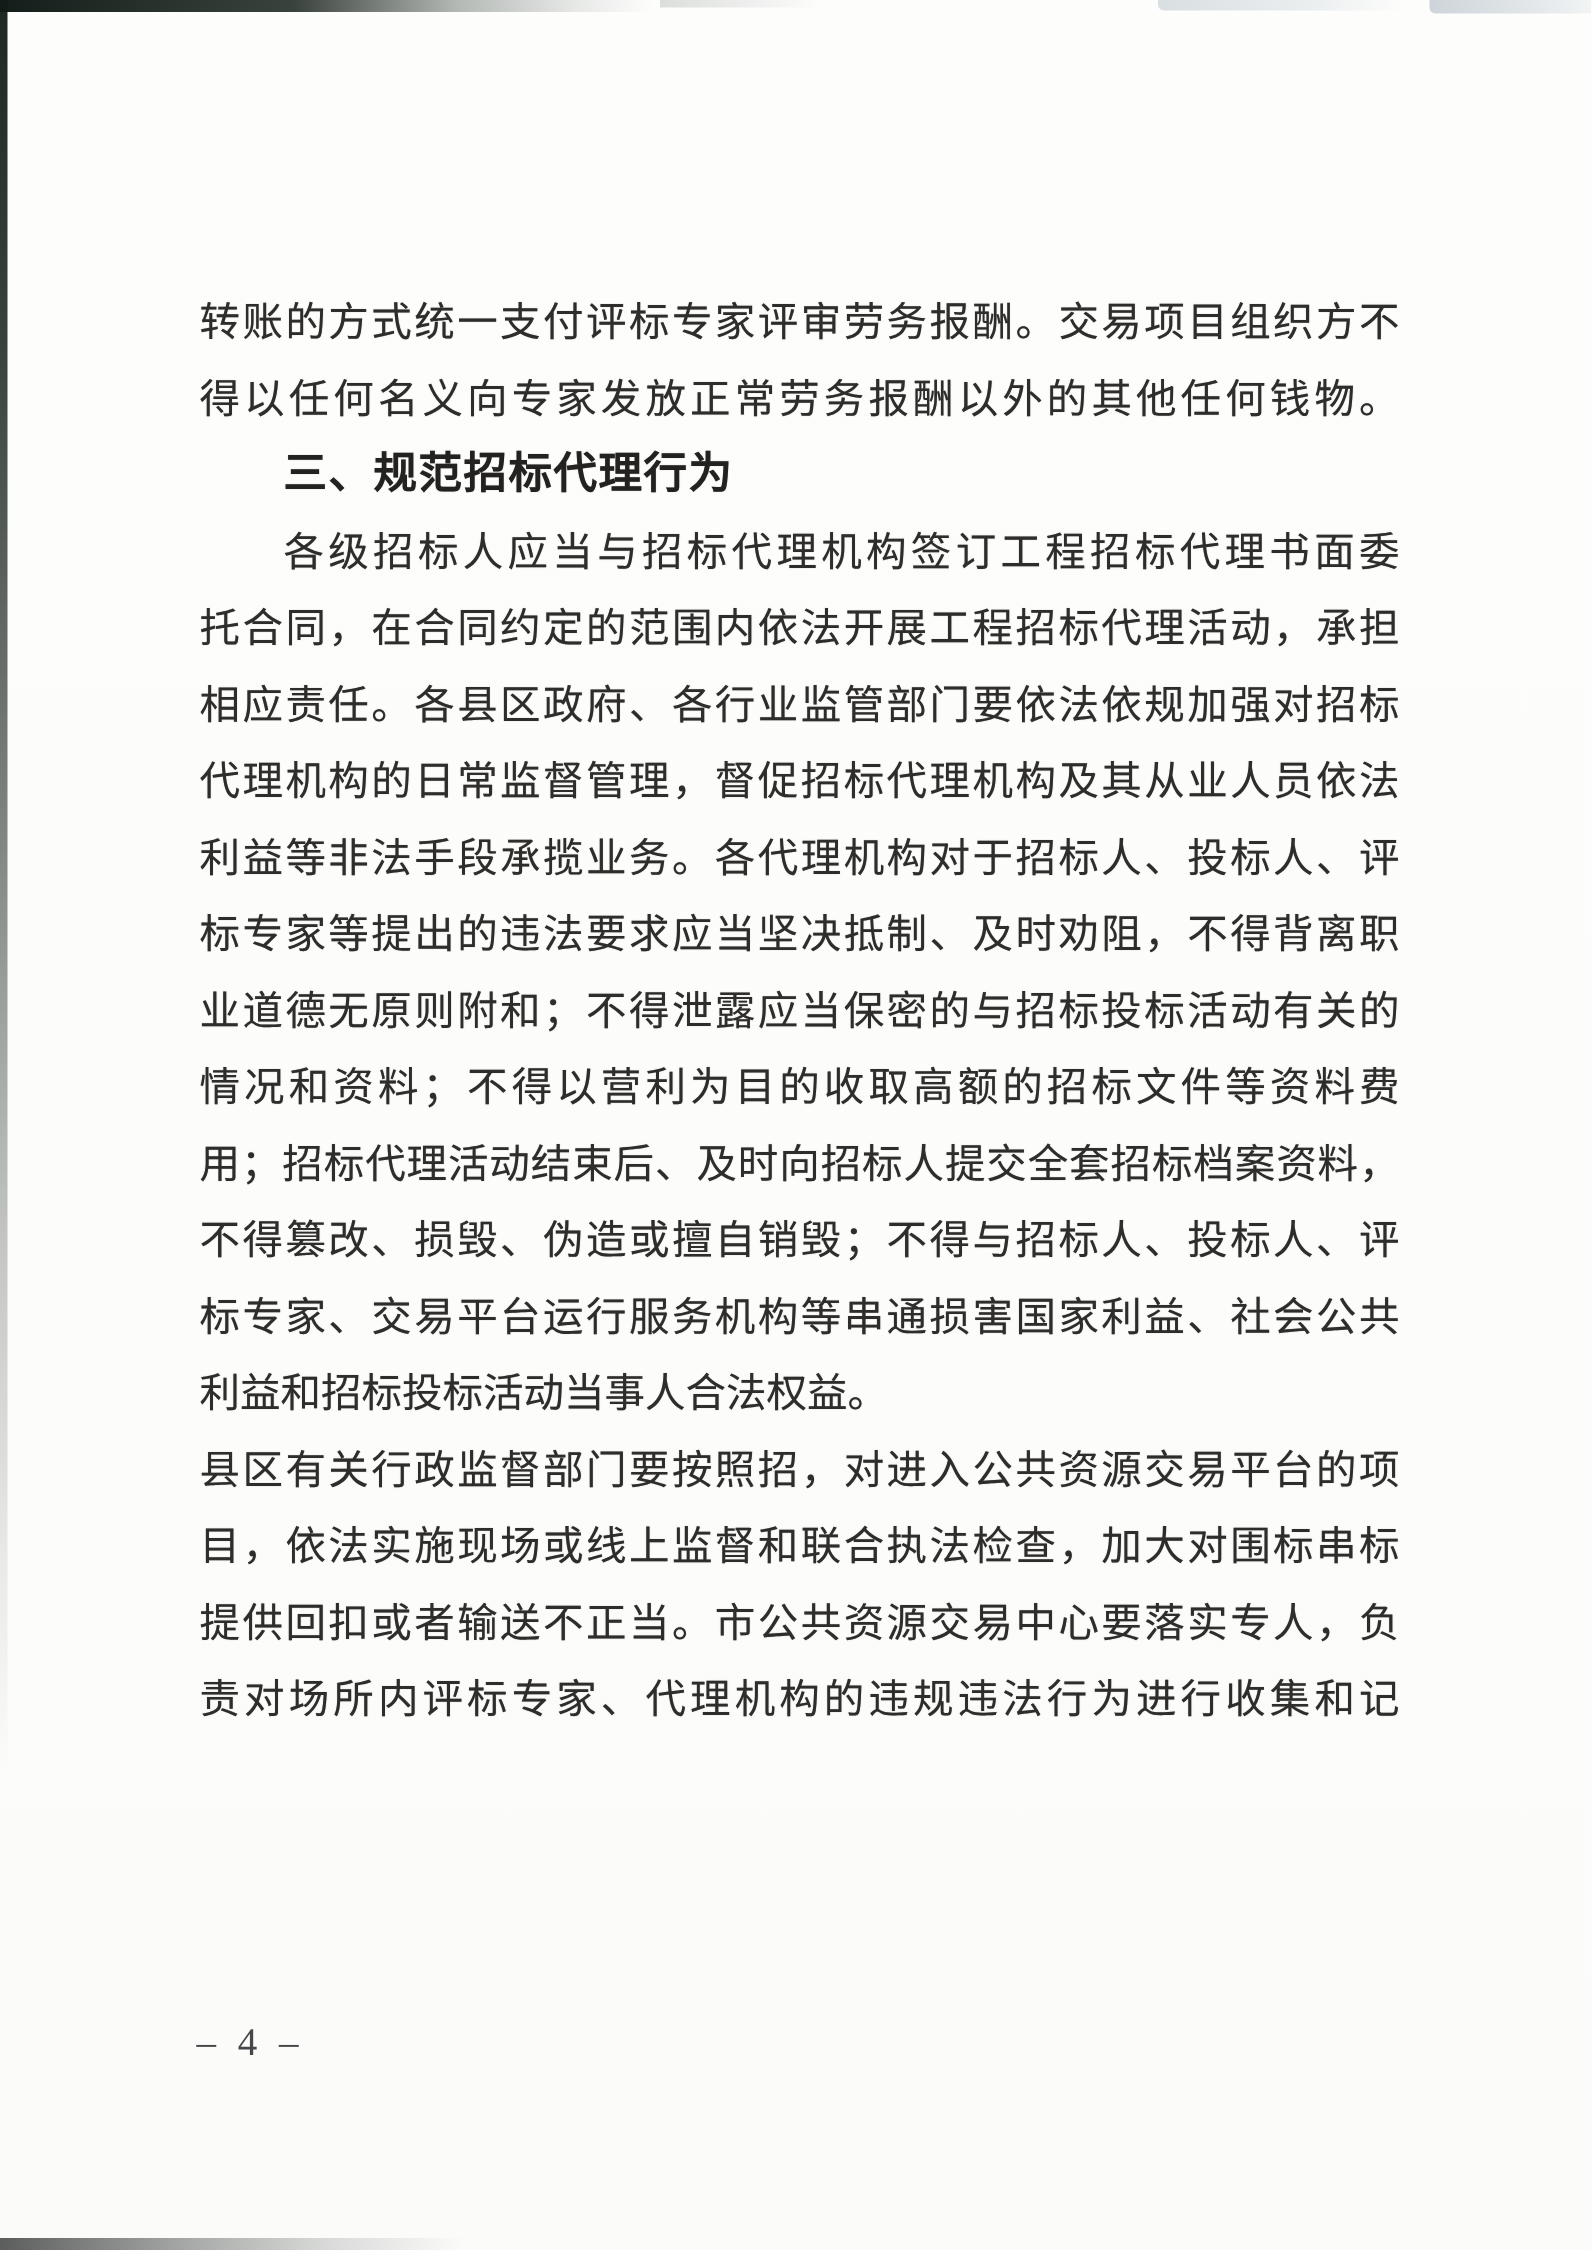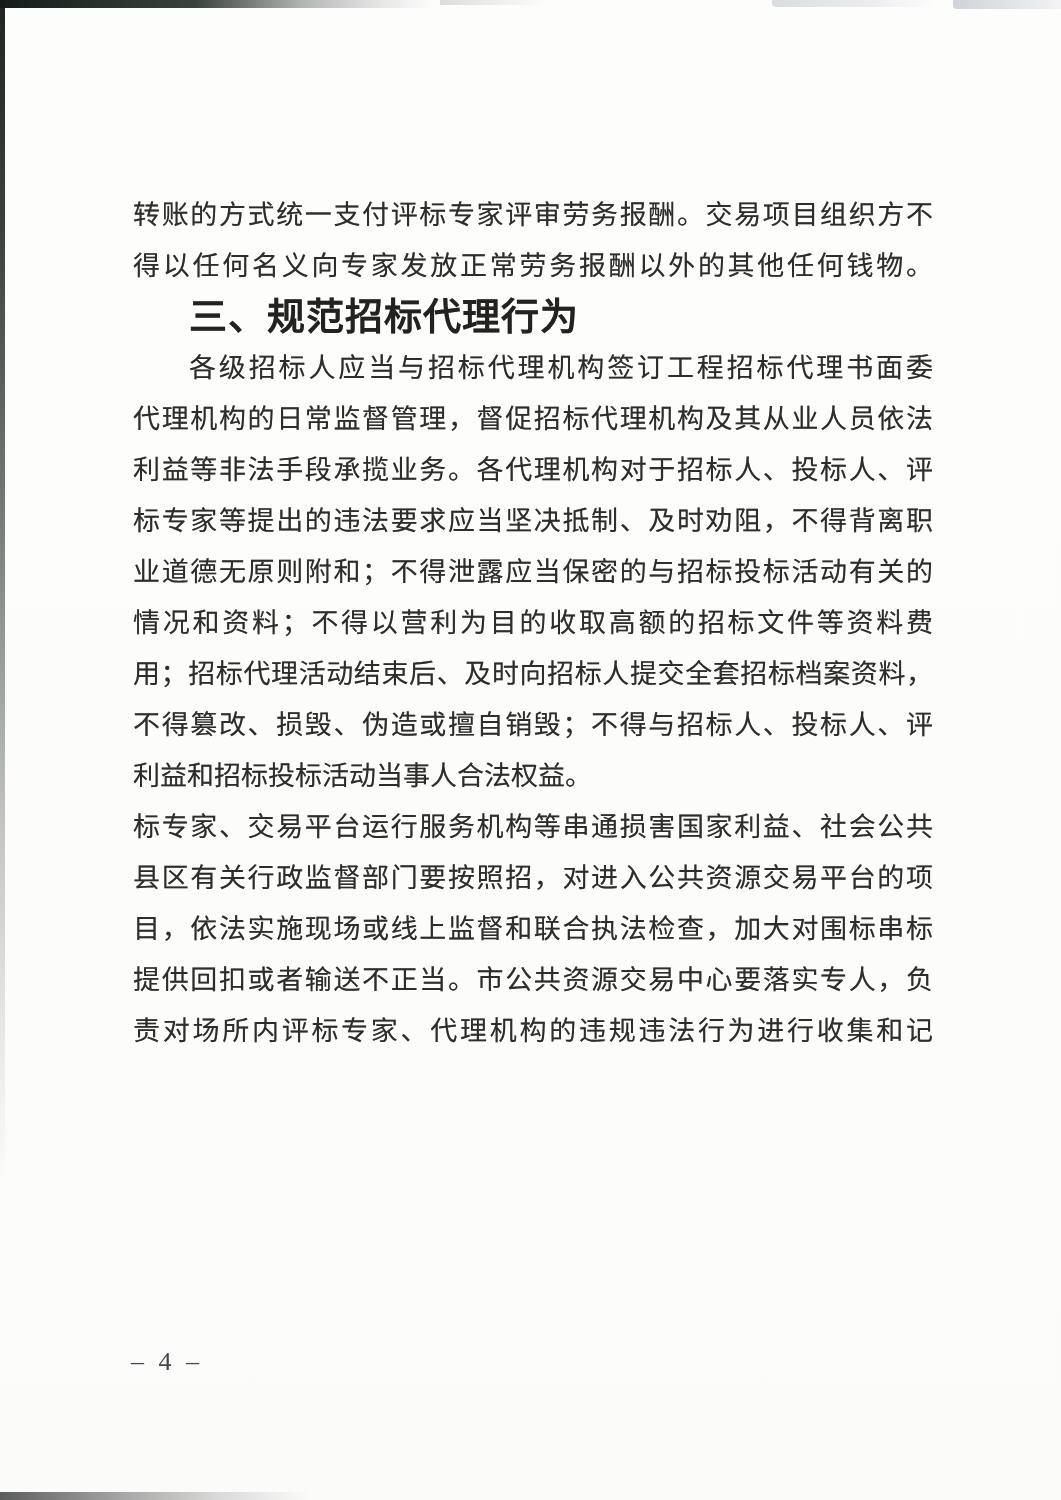--- a/index.html
+++ b/index.html
@@ -67,23 +67,23 @@
     height: 51px;
     line-height: 51px;
     overflow: hidden;
     text-align: justify;
     text-align-last: justify;
     text-shadow: 0 0 0.6px rgba(55,55,55,0.5);
   }
   .line.indent { text-indent: 56px; }
   .line.nofill { text-align-last: left; }
   .line.heading {
-    font-family: Liberation Serif, serif;
+    font-family: Liberation Mono, monospace;
     font-weight: 700;
-    font-size: 38px;
+    font-size: 29px;
     color: #232220;
     text-align-last: left;
     letter-spacing: 1px;
   }
 
   
   .page-number {
     position: absolute;
     left: 131px;
     top: 1336px;
@@ -105,29 +105,31 @@
   <div class="art art-top-right-a"></div>
   <div class="art art-top-right-b"></div>
   <div class="art art-left-edge"></div>
   <div class="art art-bottom-left"></div>
 
   <div class="content">
       <div class="line">转账的方式统一支付评标专家评审劳务报酬。交易项目组织方不</div>
       <div class="line">得以任何名义向专家发放正常劳务报酬以外的其他任何钱物。</div>
       <div class="line heading indent">三、规范招标代理行为</div>
       <div class="line indent">各级招标人应当与招标代理机构签订工程招标代理书面委</div>
+      <div class="line">托合同，在合同约定的范围内依法开展工程招标代理活动，承担</div>
+      <div class="line">相应责任。各县区政府、各行业监管部门要依法依规加强对招标</div>
       <div class="line">代理机构的日常监督管理，督促招标代理机构及其从业人员依法</div>
       <div class="line">利益等非法手段承揽业务。各代理机构对于招标人、投标人、评</div>
       <div class="line">标专家等提出的违法要求应当坚决抵制、及时劝阻，不得背离职</div>
       <div class="line">业道德无原则附和；不得泄露应当保密的与招标投标活动有关的</div>
       <div class="line">情况和资料；不得以营利为目的收取高额的招标文件等资料费</div>
       <div class="line">用；招标代理活动结束后、及时向招标人提交全套招标档案资料，</div>
       <div class="line">不得篡改、损毁、伪造或擅自销毁；不得与招标人、投标人、评</div>
+      <div class="line">标专家、交易平台运行服务机构等串通损害国家利益、社会公共</div>
       <div class="line nofill">利益和招标投标活动当事人合法权益。</div>
-      <div class="line">标专家、交易平台运行服务机构等串通损害国家利益、社会公共</div>
       <div class="line">县区有关行政监督部门要按照招，对进入公共资源交易平台的项</div>
       <div class="line">目，依法实施现场或线上监督和联合执法检查，加大对围标串标</div>
       <div class="line">提供回扣或者输送不正当。市公共资源交易中心要落实专人，负</div>
       <div class="line">责对场所内评标专家、代理机构的违规违法行为进行收集和记</div>
     </div>
 
   <div class="page-number">– 4 –</div>
 </div>
 
 </body></html>

